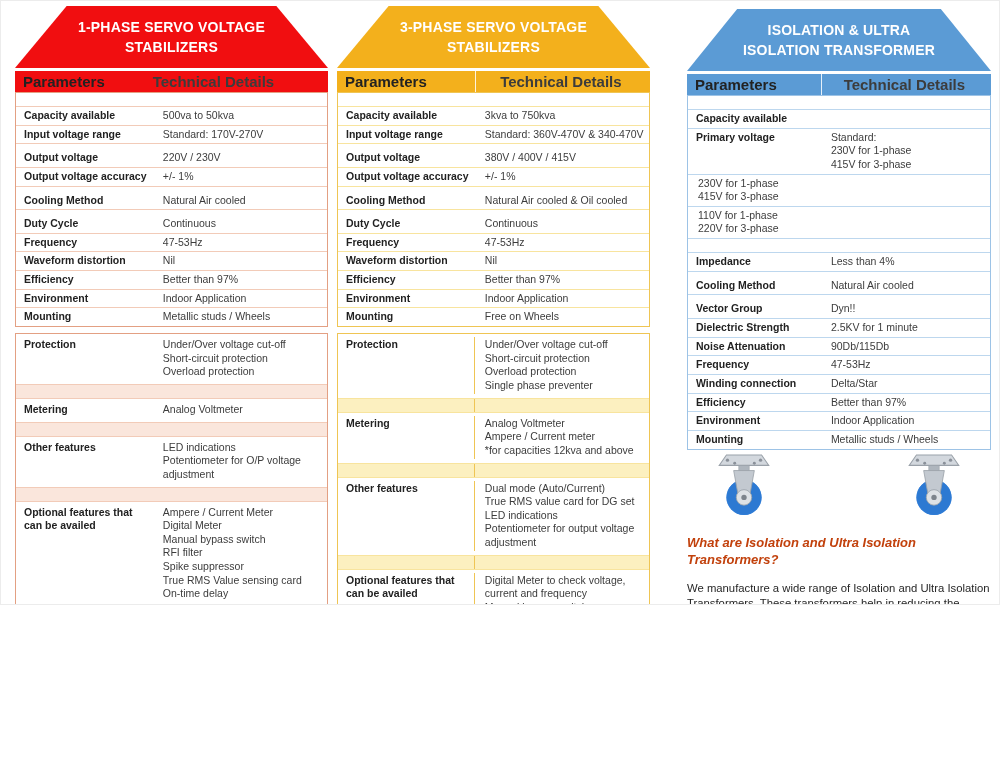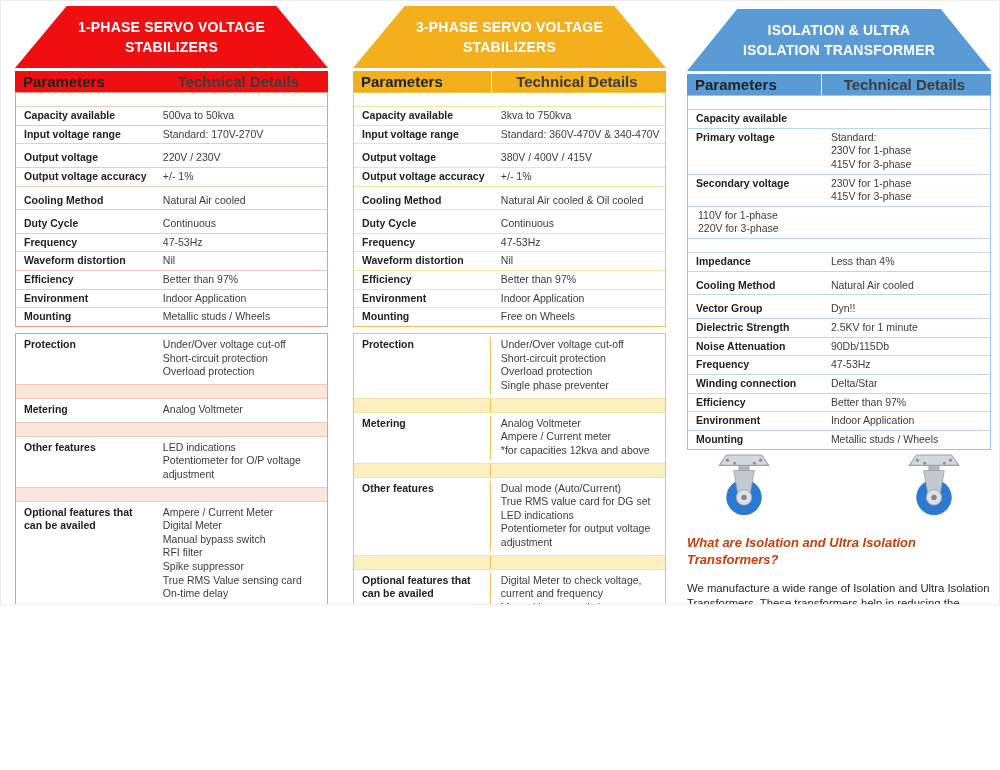--- a/index.html
+++ b/index.html
@@ -12,21 +12,21 @@
   .banner{height:62px;clip-path:polygon(16.5% 0,83.5% 0,100% 100%,0 100%);
           background:var(--primary);display:flex;align-items:center;justify-content:center;
           margin-bottom:3px;}
   .banner span{color:#fff;font-weight:bold;font-size:14px;line-height:1.45;text-align:center;
                white-space:pre-line;letter-spacing:.2px;}
 
   
   .thead{display:flex;background:var(--primary);color:#fff;font-weight:bold;font-size:15px;
          height:21px;align-items:center;}
   .thead .pcell{padding-left:8px;width:44%;}
-  .thead .dcell{width:56%;text-align:center;padding-left:0;}
+  .thead .dcell{width:56%;padding-left:0;}
   .has-divider .thead .dcell{border-left:1px solid rgba(255,255,255,.85);height:100%;
          display:flex;align-items:center;justify-content:center;}
 
   
   .tbox{border:1px solid var(--border);background:#fff;}
   .tbox.lower{margin-top:6px;}
   .trow{display:flex;font-size:10.5px;line-height:1.3;border-bottom:1px solid var(--line);}
   .tbox .trow:last-child{border-bottom:none;}
   .trow.row{padding:1px 0;}
   .lower .trow.row{padding:3px 0 4px;}
@@ -187,21 +187,21 @@
     <circle cx="30" cy="42" r="17" class="wheel-tyre" fill="#C4242B"></circle>
     <circle cx="30" cy="42" r="16" fill="rgba(0,0,0,0.12)" class="wheel-shade"></circle>
     <circle cx="30" cy="42" r="17" class="wheel-tyre" fill="#C4242B" opacity="0.85"></circle>
     <polygon points="20,16 40,16 36,38 24,38" fill="#c3c9d0" stroke="#9aa1a9" stroke-width="0.8"></polygon>
     <circle cx="30" cy="42" r="7.5" fill="#dde1e5" stroke="#9aa1a9" stroke-width="0.8"></circle>
     <circle cx="30" cy="42" r="2.6" fill="#7d848c"></circle>
   </svg>
       </div>
   </section>
 
-  <section class="col col-2 has-divider" style="left: 352px; top: 5px; width: 313px; --primary: #F3B01C; --border: #EFC554; --line: #F8E49E; --band: #FCF0C0;">
+  <section class="col col-2 has-divider" style="left: 336px; top: 5px; width: 313px; --primary: #F3B01C; --border: #EFC554; --line: #F8E49E; --band: #FCF0C0;">
     <div class="banner">
       <span>3-PHASE SERVO VOLTAGE
 STABILIZERS</span>
     </div>
     <div class="thead">
       <div class="pcell">Parameters</div>
       <div class="dcell">Technical Details</div>
     </div>
     <div class="tbox upper">
         <div class="trow blank">
@@ -358,21 +358,20 @@
         <div class="trow row">
           <div class="pcell">Capacity available</div>
         </div>
         <div class="trow row">
           <div class="pcell">Primary voltage</div>
           <div class="dcell">Standard:
 230V for 1-phase
 415V for 3-phase</div>
         </div>
         <div class="trow row">
-          <div class="pcell">Secondary voltage</div>
           <div class="dcell">230V for 1-phase
 415V for 3-phase</div>
         </div>
         <div class="trow row">
           <div class="dcell">110V for 1-phase
 220V for 3-phase</div>
         </div>
         <div class="trow blank">
           <div class="pcell"></div>
           <div class="dcell"></div>

